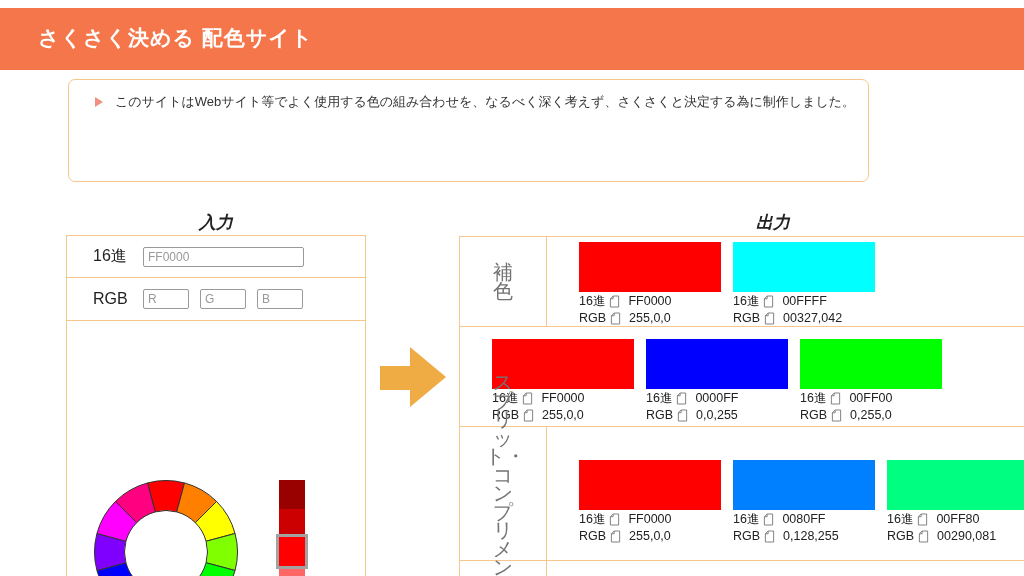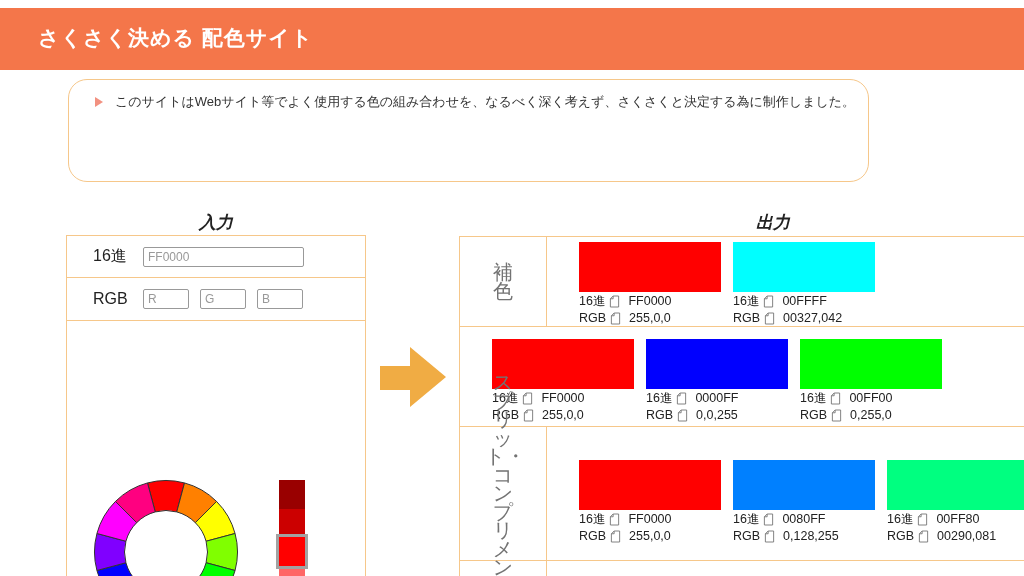--- a/index.html
+++ b/index.html
@@ -4,21 +4,21 @@
 <style>
   html,body{margin:0;padding:0;}
   body{font-family:"Liberation Sans","DejaVu Sans",sans-serif;background:#fff;}
   #stage{position:relative;width:1024px;height:576px;overflow:hidden;background:#fff;}
 
   
   .app-header{position:absolute;left:0;top:0;width:1024px;height:62px;background:#f4764a;margin-top:8px;}
   .app-header h1{margin:0;padding:17px 0 0 38px;font-size:21px;line-height:26px;font-weight:bold;color:#fff;letter-spacing:1px;}
 
   
-  .intro-box{position:absolute;left:68px;top:79px;width:801px;height:103px;border:1px solid #f6c78a;border-radius:19px;box-sizing:border-box;padding:13px 0 0 26px;background:#fff;}
+  .intro-box{position:absolute;left:68px;top:79px;width:801px;height:103px;border:1px solid #f6c78a;border-radius:7px;box-sizing:border-box;padding:13px 0 0 26px;background:#fff;}
   .intro-item{display:flex;align-items:flex-start;margin-bottom:8px;}
   .intro-bullet{width:0;height:0;border-left:8px solid #f29180;border-top:5px solid transparent;border-bottom:5px solid transparent;margin:4px 12px 0 0;flex:none;}
   .intro-text{font-size:13px;line-height:18px;color:#333;}
 
   
   .section-title{position:absolute;top:211px;font-size:17px;font-weight:bold;color:#222;text-align:center;font-style:italic;}
   .section-title.input{left:66px;width:300px;}
   .section-title.output{left:708px;width:130px;}
 
   

